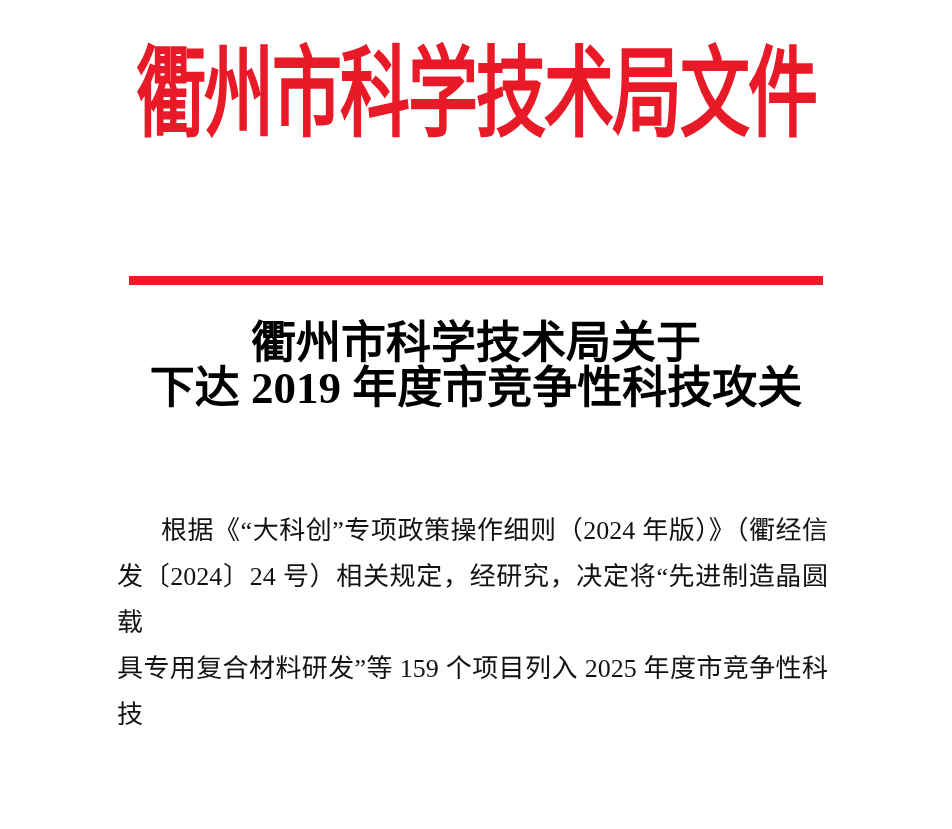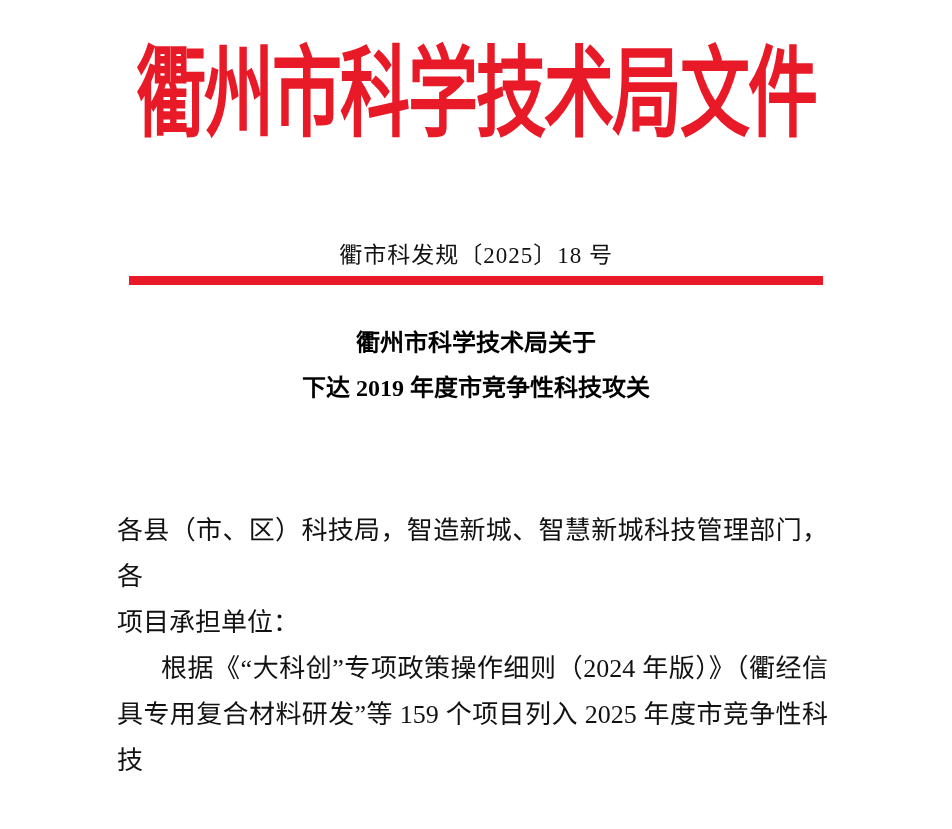--- a/index.html
+++ b/index.html
@@ -58,21 +58,21 @@
     height:9px;
     background:var(--accent);
   }
   
   .notice-title{
     position:absolute;
     top:321px;
     left:0;
     right:0;
     text-align:center;
-    font-size:24px;
+    font-size:45px;
     font-weight:700;
     line-height:45px;
     color:#000;
   }
   
   .notice-body{
     position:absolute;
     top:508px;
     left:117px;
     width:711px;
@@ -94,33 +94,29 @@
     text-indent:44px;
   }
 </style>
 </head>
 <body>
 
 <div id="page">
 
   <div class="agency-title">衢州市科学技术局文件</div>
 
-  <div class="doc-number">衢市科发规〔2025〕18 号</div>
 
   <div class="red-rule"></div>
 
   <div class="notice-title">
       <div class="heading-line">衢州市科学技术局关于</div>
       <div class="heading-line">下达 2019 年度市竞争性科技攻关</div>
     </div>
 
   <div class="notice-body">
       <div class="paragraph">
-        <div class="body-line fill">各县（市、区）科技局，智造新城、智慧新城科技管理部门，各</div>
-        <div class="body-line">项目承担单位：</div>
-      </div>
-      <div class="paragraph">
         <div class="body-line fill indent">根据《“大科创”专项政策操作细则（2024 年版）》（衢经信</div>
+        <div class="body-line fill">发〔2024〕24 号）相关规定，经研究，决定将“先进制造晶圆载</div>
         <div class="body-line fill">具专用复合材料研发”等 159 个项目列入 2025 年度市竞争性科技</div>
       </div>
     </div>
 
 </div>
 
 </body></html>

